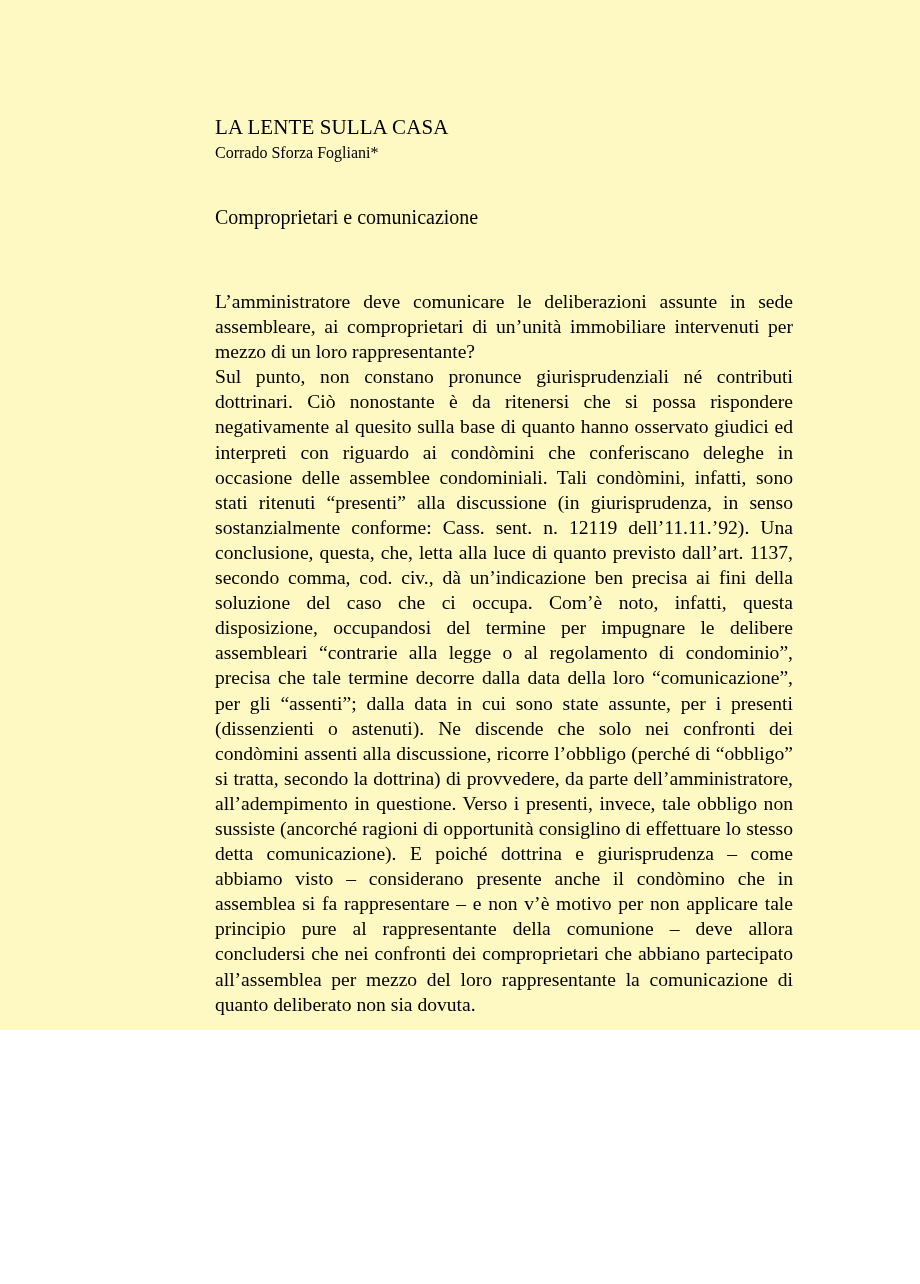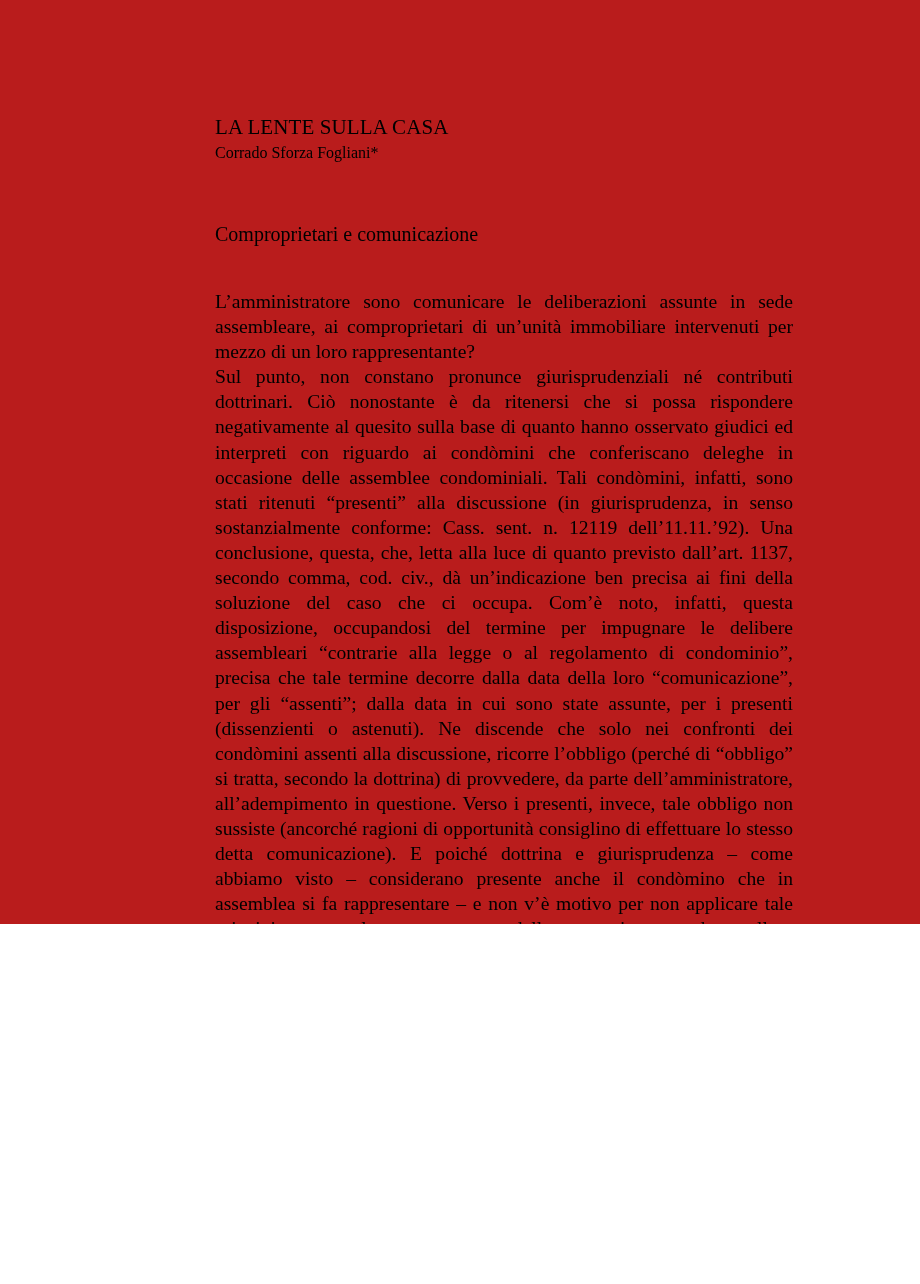--- a/index.html
+++ b/index.html
@@ -15,22 +15,22 @@
     font-family: "Liberation Serif", "DejaVu Serif", serif;
     color: #000000;
     -webkit-font-smoothing: antialiased;
   }
 
   .page {
     position: absolute;
     left: 0;
     top: 0;
     width: 920px;
-    height: 924px;
-    background: #b91c1c;
+    height: 1030px;
+    background: #fef9c3;
     overflow: hidden;
   }
 
   
   .masthead {
     position: absolute;
     left: 215px;
     top: 114px;
     width: 578px;
   }
@@ -43,21 +43,21 @@
   .masthead-byline {
     font-size: 16px;
     line-height: 25px;
     white-space: nowrap;
   }
 
   
   .headline {
     position: absolute;
     left: 215px;
-    top: 222px;
+    top: 205px;
     width: 578px;
     font-size: 20px;
     line-height: 25px;
   }
   .headline-line {
     white-space: nowrap;
   }
 
   
   .body-text {
@@ -122,21 +122,21 @@
   <div class="masthead">
     <div class="masthead-title">LA LENTE SULLA CASA</div>
     <div class="masthead-byline">Corrado Sforza Fogliani*</div>
   </div>
 
   <div class="headline">
     <div class="headline-line">Comproprietari e comunicazione</div>
   </div>
 
   <div class="body-text">
-    <p>L’amministratore sono comunicare le deliberazioni assunte in sede assembleare, ai comproprietari di un’unità immobiliare intervenuti per mezzo di un loro rappresentante?</p>
+    <p>L’amministratore deve comunicare le deliberazioni assunte in sede assembleare, ai comproprietari di un’unità immobiliare intervenuti per mezzo di un loro rappresentante?</p>
     <p>Sul punto, non constano pronunce giurisprudenziali né contributi dottrinari. Ciò nonostante è da ritenersi che si possa rispondere negativamente al quesito sulla base di quanto hanno osservato giudici ed interpreti con riguardo ai condòmini che conferiscano deleghe in occasione delle assemblee condominiali. Tali condòmini, infatti, sono stati ritenuti “presenti” alla discussione (in giurisprudenza,  in senso sostanzialmente conforme: Cass. sent. n. 12119 dell’11.11.’92). Una conclusione, questa, che, letta alla luce di quanto previsto dall’art. 1137, secondo comma, cod. civ., dà un’indicazione ben precisa ai fini della soluzione del caso che ci occupa. Com’è noto, infatti, questa disposizione, occupandosi del termine per impugnare le delibere assembleari “contrarie alla legge o al regolamento di condominio”, precisa che tale termine decorre dalla data della loro “comunicazione”, per gli “assenti”; dalla data in cui sono state assunte, per i presenti (dissenzienti o astenuti). Ne discende che solo nei confronti dei condòmini assenti alla discussione, ricorre l’obbligo (perché di “obbligo” si tratta, secondo la dottrina) di provvedere, da parte dell’amministratore, all’adempimento in questione. Verso i presenti, invece, tale obbligo non sussiste (ancorché ragioni di opportunità consiglino di effettuare lo stesso detta comunicazione). E poiché dottrina e giurisprudenza – come abbiamo visto – considerano presente anche il condòmino che in assemblea si fa rappresentare – e non v’è motivo per non applicare tale principio pure al rappresentante della comunione – deve allora concludersi che nei confronti dei comproprietari che abbiano partecipato all’assemblea per mezzo del loro rappresentante la comunicazione di quanto deliberato non sia dovuta.</p>
   </div>
 
   <div class="footer">
     <span class="footer-credit">*presidente Centro studi Confedilizia</span>
     <span class="footer-social">
       <span class="twitter-bird">
         <svg viewBox="0 0 24 20" xmlns="http://www.w3.org/2000/svg" aria-hidden="true">
           <path fill="#1DA1F2" d="M23.6 2.37c-.87.39-1.8.65-2.78.77a4.85 4.85 0 0 0 2.13-2.68 9.7 9.7 0 0 1-3.08 1.18A4.84 4.84 0 0 0 11.5 5.6c0 .38.04.75.12 1.1A13.74 13.74 0 0 1 1.64.9a4.84 4.84 0 0 0 1.5 6.46 4.8 4.8 0 0 1-2.2-.6v.06a4.84 4.84 0 0 0 3.89 4.75c-.37.1-.77.16-1.18.16-.29 0-.57-.03-.84-.08a4.85 4.85 0 0 0 4.52 3.36A9.72 9.72 0 0 1 0 17.02a13.7 13.7 0 0 0 7.42 2.18c8.9 0 13.77-7.38 13.77-13.77l-.01-.63A9.83 9.83 0 0 0 23.6 2.37z"></path>
         </svg>

